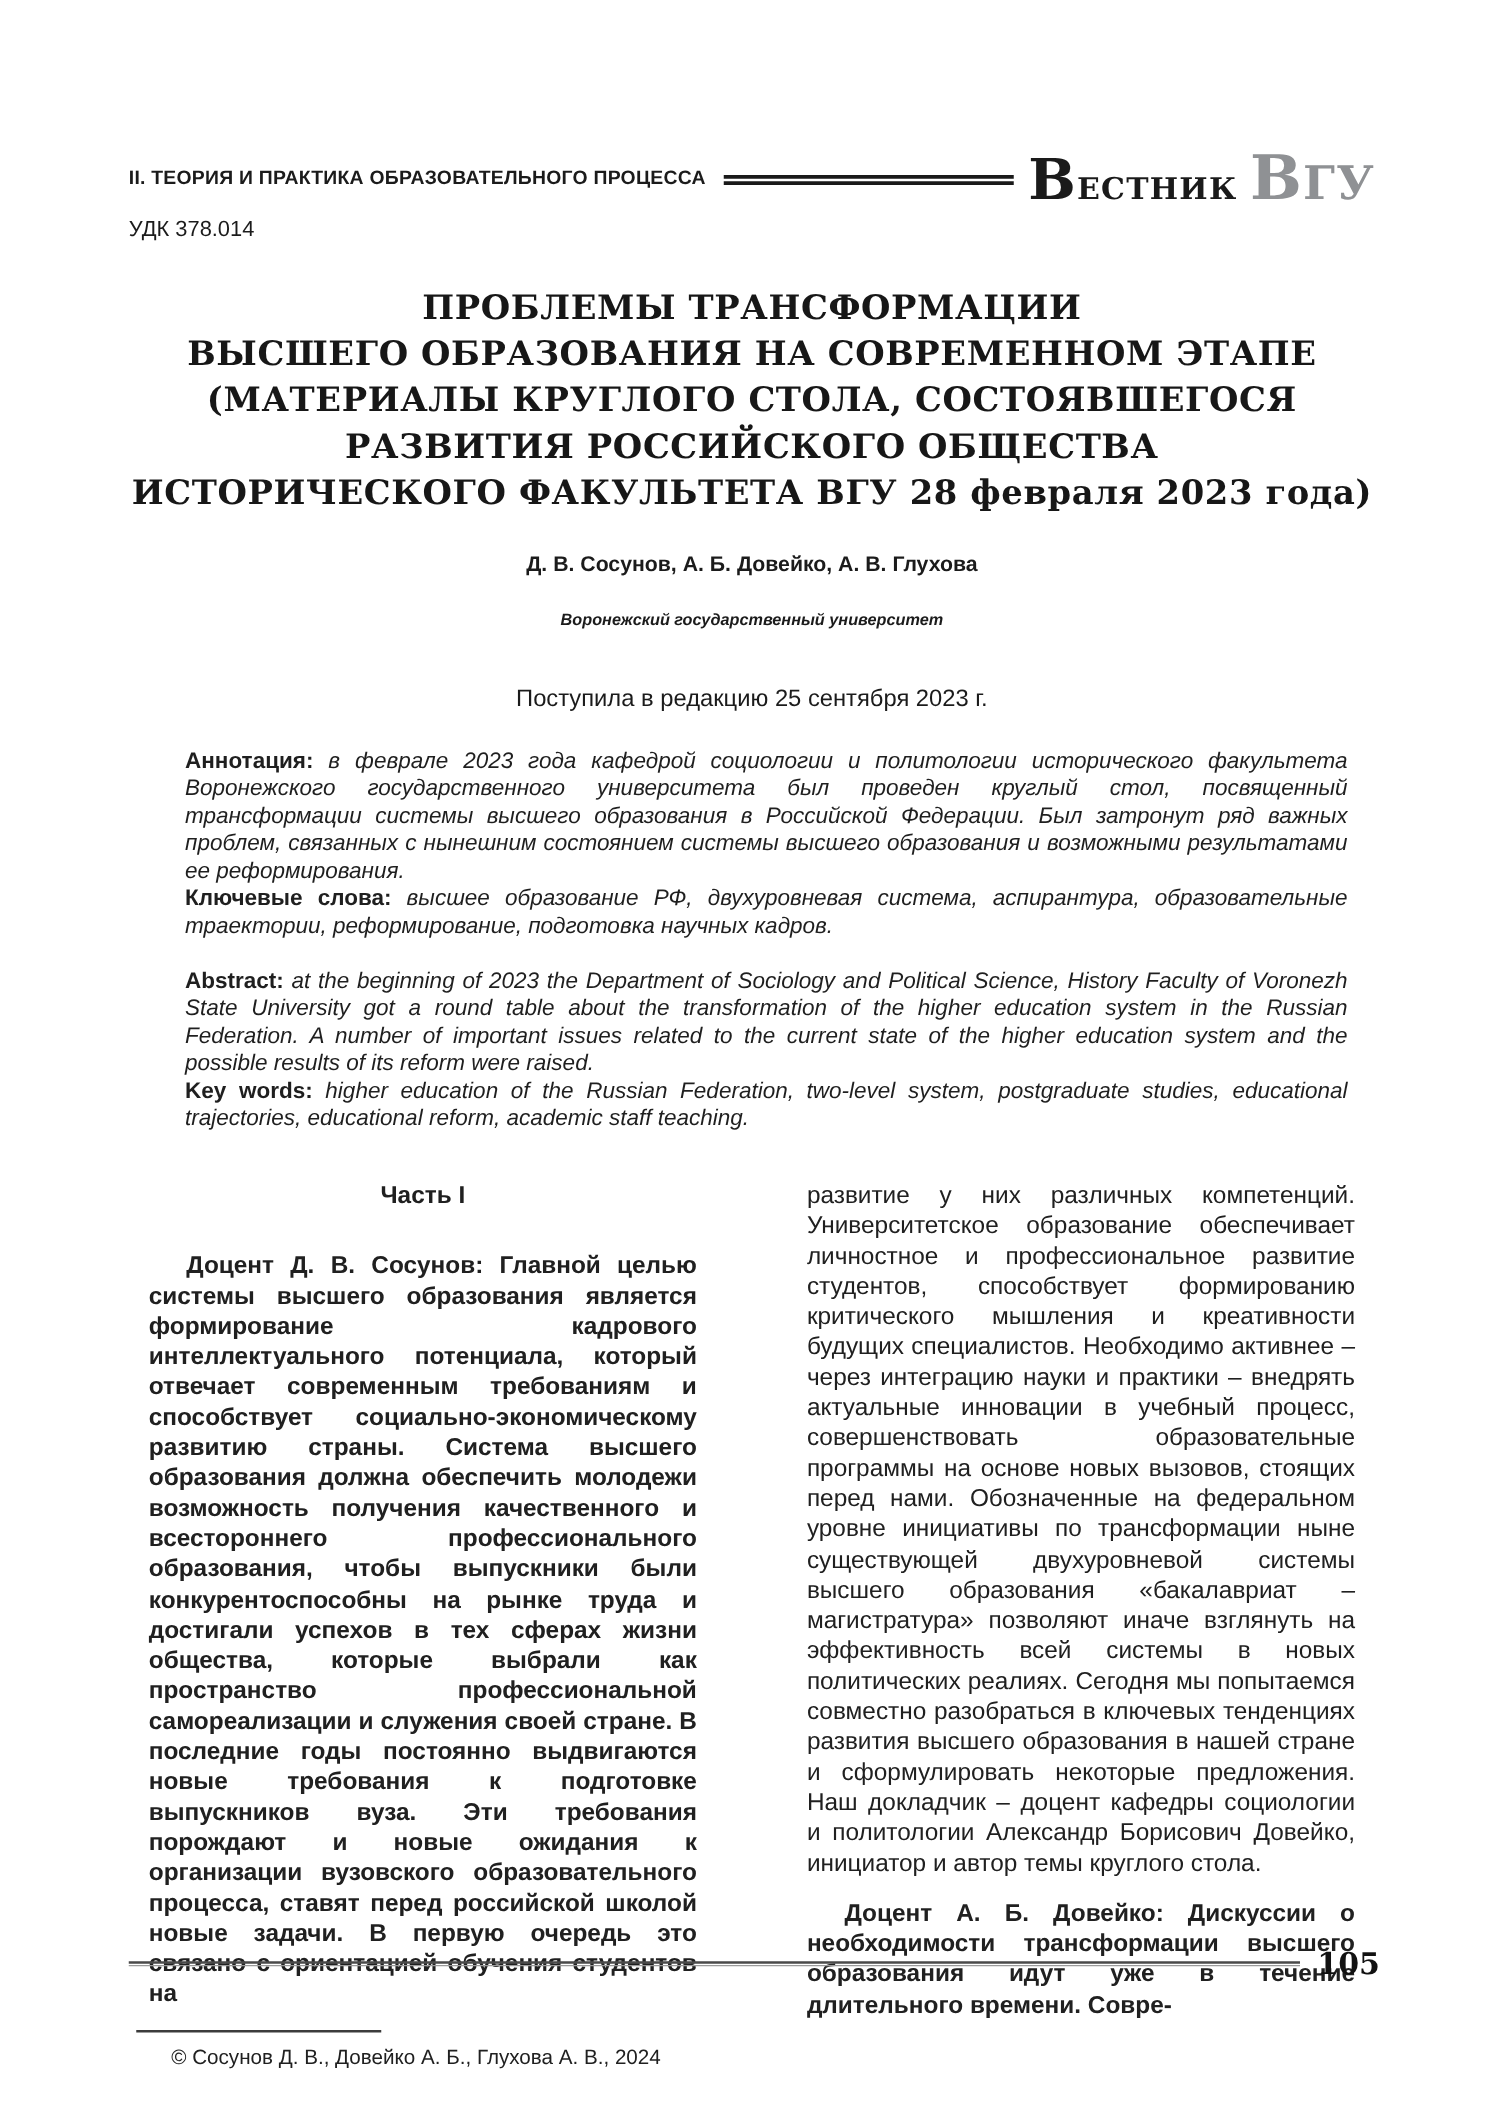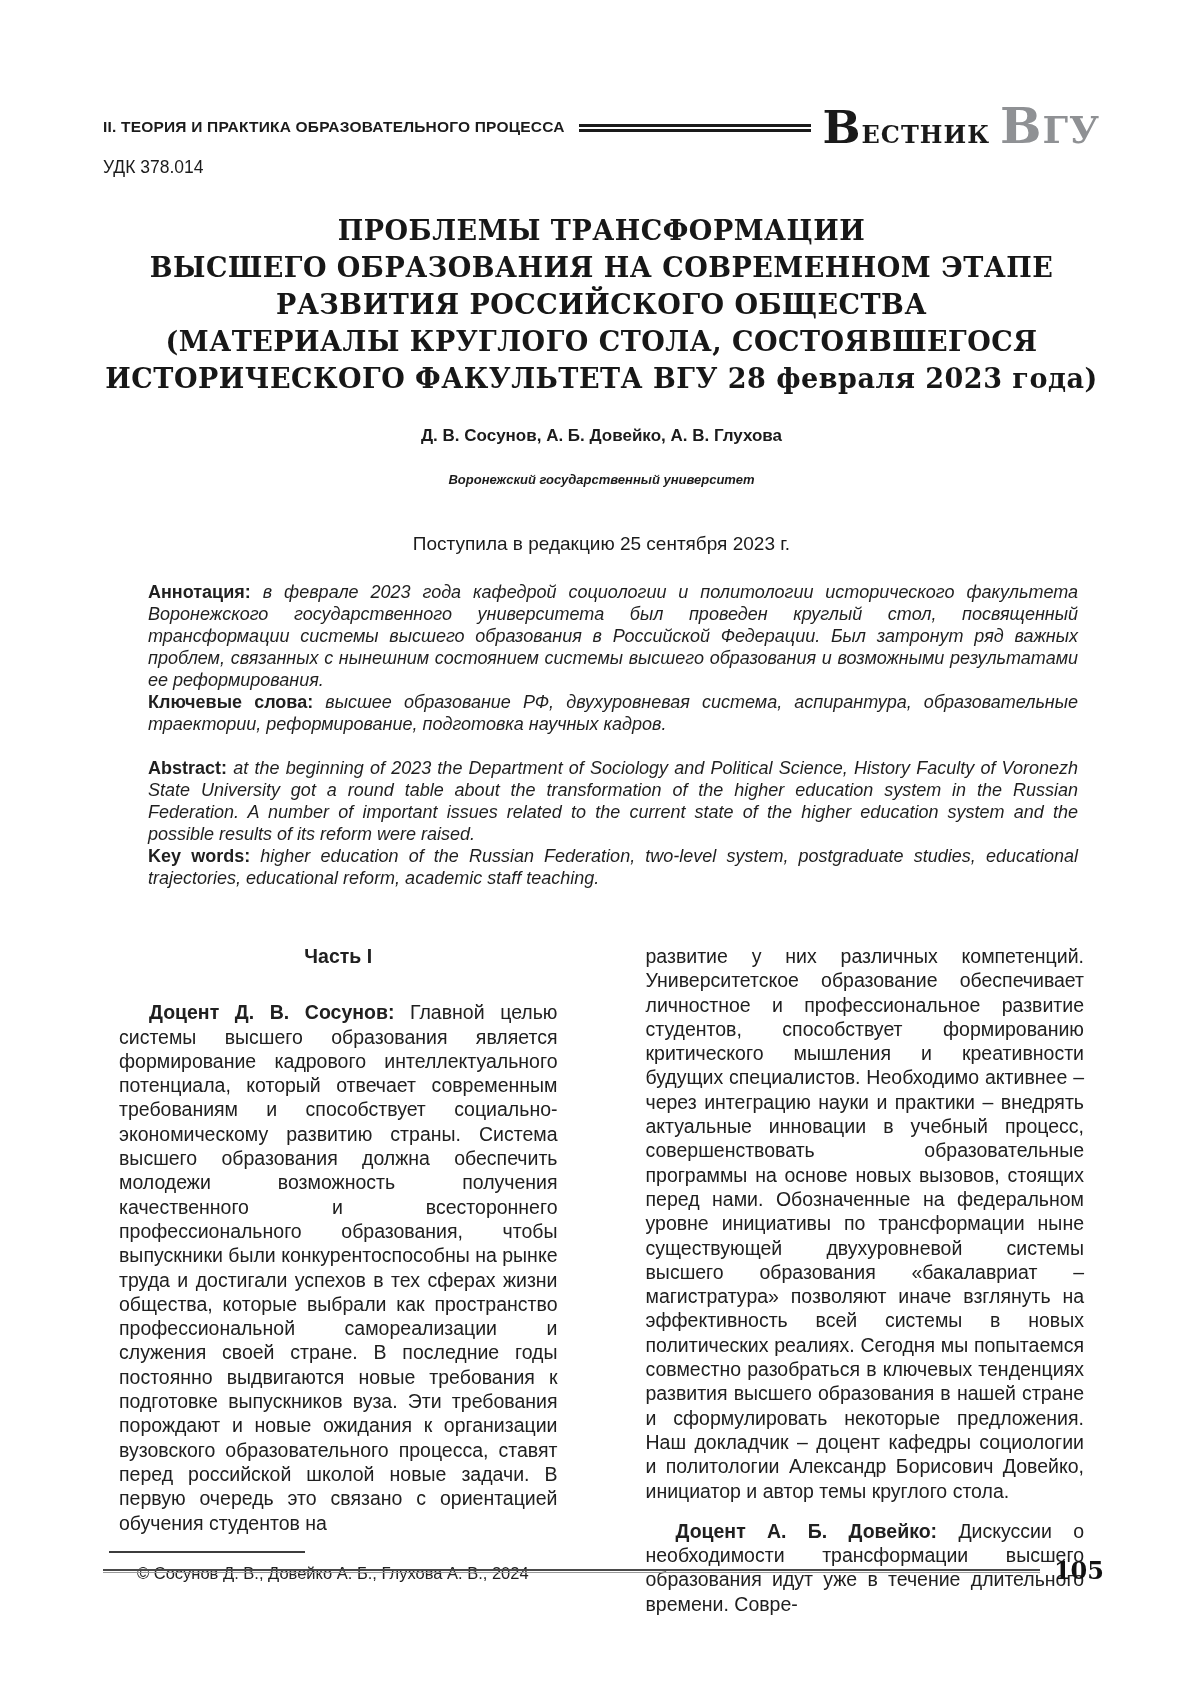--- a/index.html
+++ b/index.html
@@ -5,21 +5,21 @@
   html,body{margin:0;padding:0;background:#ffffff;}
   .page{
     position:relative;
     width:1200px;height:1697px;
     background:#ffffff;
     overflow:hidden;
     font-family:"Liberation Sans",sans-serif;
     color:#1b1b1b;
     box-sizing:border-box;
   }
-  .content{position:absolute;left:103px;right:100px;top:0;}
+  .content{position:absolute;left:103px;right:100px;top:16px;}
 
   
   .runhead{display:flex;align-items:center;padding-top:102px;}
   .runhead-title{
     font-size:15.5px;font-weight:bold;letter-spacing:0.2px;white-space:nowrap;
   }
   .runhead-rule{
     flex:1;height:8px;box-sizing:border-box;
     border-top:3px solid #1a1a1a;border-bottom:3px solid #1a1a1a;
     margin:2px 12px 0 14px;
@@ -58,21 +58,21 @@
   .columns{
     position:absolute;left:103px;right:100px;top:928px;height:594px;
     display:flex;gap:56px;
   }
   .col{
     flex:1;font-size:19.5px;line-height:24.3px;text-align:justify;color:#202020;
   }
   .col-left{display:flex;flex-direction:column;}
   .part-heading{text-align:center;font-weight:bold;margin:0 0 6px 0;}
   .col p{margin:16px;}
-  .col p.indent{text-indent:30px;}
+  .col p.indent{text-indent:30px;font-weight:bold;}
   .footnote{margin-top:auto;}
   .footnote-rule{width:196px;border-top:2px solid #3c3c3c;margin:0 0 8px 6px;}
   .footnote-text{font-size:16.5px;padding-left:34px;text-align:left;}
 
   
   .footer{
     position:absolute;left:103px;right:96px;top:1556px;
     display:flex;align-items:center;gap:14px;
   }
   .footer-rule{
@@ -96,22 +96,22 @@
       <span class="logo">
         <span class="logo-black"><span class="logo-cap1">В</span><span class="logo-rest1">ЕСТНИК</span></span><span class="logo-gray"><span class="logo-cap2">В</span><span class="logo-rest2">ГУ</span></span>
       </span>
     </div>
 
     <div class="udk">УДК 378.014</div>
 
     <div class="title">
       <div>ПРОБЛЕМЫ ТРАНСФОРМАЦИИ</div>
       <div>ВЫСШЕГО ОБРАЗОВАНИЯ НА СОВРЕМЕННОМ ЭТАПЕ</div>
+      <div>(МАТЕРИАЛЫ КРУГЛОГО СТОЛА, СОСТОЯВШЕГОСЯ</div>
       <div>РАЗВИТИЯ РОССИЙСКОГО ОБЩЕСТВА</div>
-      <div>(МАТЕРИАЛЫ КРУГЛОГО СТОЛА, СОСТОЯВШЕГОСЯ</div>
       <div>ИСТОРИЧЕСКОГО ФАКУЛЬТЕТА ВГУ 28 февраля 2023 года)</div>
     </div>
 
     <div class="authors">Д. В. Сосунов, А. Б. Довейко, А. В. Глухова</div>
     <div class="affiliation">Воронежский государственный университет</div>
     <div class="received">Поступила в редакцию 25 сентября 2023 г.</div>
 
     <div class="abstract-block ru">
       <p><b>Аннотация:</b><span> в феврале 2023 года кафедрой социологии и политологии исторического факультета Воронежского государственного университета был проведен круглый стол, посвященный трансформации системы высшего образования в Российской Федерации. Был затронут ряд важных проблем, связанных с нынешним состоянием системы высшего образования и возможными результатами ее реформирования.</span></p>
       <p><b>Ключевые слова:</b><span> высшее образование РФ, двухуровневая система, аспирантура, образовательные траектории, реформирование, подготовка научных кадров.</span></p>

